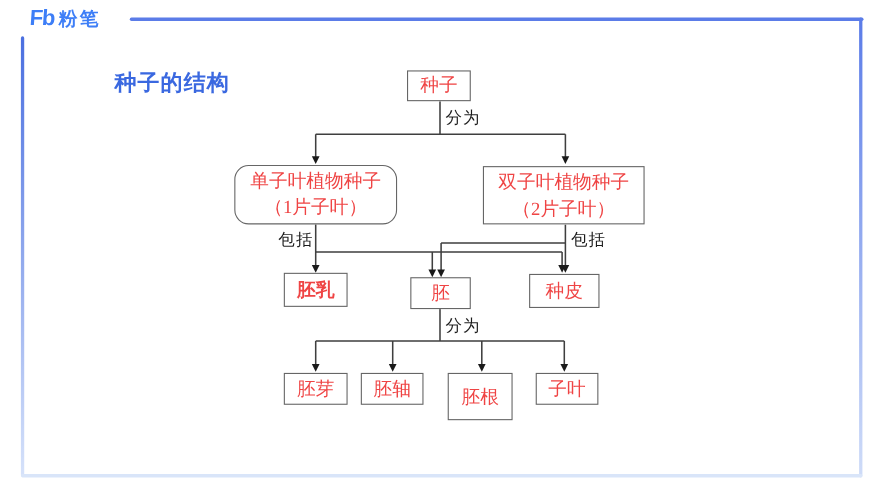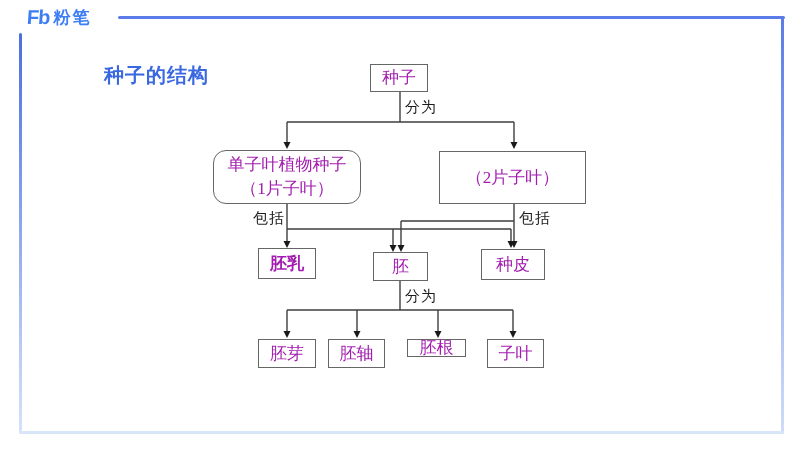--- a/index.html
+++ b/index.html
@@ -21,32 +21,32 @@
   .logo-mark{font-size:20px;font-weight:900;letter-spacing:-1px;transform:skewX(-4deg);}
   .logo-name{font-size:17px;font-weight:800;letter-spacing:2px;}
   
   .title{position:absolute;left:104px;top:62px;margin:0;font-size:20px;font-weight:800;
     color:#3a68e0;letter-spacing:1px;}
   
   .connectors{position:absolute;left:0;top:0;width:800px;height:450px;pointer-events:none;}
   .node{
     position:absolute;box-sizing:border-box;border:1.5px solid #666;background:#fff;
     display:flex;align-items:center;justify-content:center;flex-direction:column;
-    font-family:"Liberation Serif","DejaVu Serif",serif;color:#a21caf;font-size:17px;
+    font-family:"Liberation Serif","DejaVu Serif",serif;color:#ef4444;font-size:17px;
     text-align:left;line-height:1.4;
   }
   .node-seed{left:370px;top:64px;width:58px;height:28px;}
   .node-monocot{left:213px;top:150px;width:148px;height:54px;border-radius:13px;}
   .node-dicot{left:439px;top:151px;width:147px;height:53px;}
   .node-endosperm{left:258px;top:248px;width:58px;height:31px;font-weight:bold;}
   .node-embryo{left:373px;top:252px;width:55px;height:29px;}
   .node-seedcoat{left:481px;top:249px;width:64px;height:31px;}
   .node-plumule{left:258px;top:339px;width:58px;height:29px;}
   .node-hypocotyl{left:328px;top:339px;width:57px;height:29px;}
-  .node-radicle{left:407px;top:339px;width:59px;height:18px;}
+  .node-radicle{left:407px;top:339px;width:59px;height:43px;}
   .node-cotyledon{left:487px;top:339px;width:57px;height:29px;}
   .edge-label{
     position:absolute;font-family:"Liberation Serif","DejaVu Serif",serif;
     font-size:15px;color:#1c1c1c;letter-spacing:1px;white-space:nowrap;
   }
   .lbl-divide-top{left:405px;top:98px;}
   .lbl-include-left{left:253px;top:209px;}
   .lbl-include-right{left:519px;top:209px;}
   .lbl-divide-bottom{left:405px;top:287px;}
 </style>
@@ -98,20 +98,21 @@
   </div>
 
   <span class="edge-label lbl-divide-top">分为</span>
 
   <div class="node node-monocot">
     <span>单子叶植物种子</span>
     <span>（1片子叶）</span>
   </div>
 
   <div class="node node-dicot">
+    <span>双子叶植物种子</span>
     <span>（2片子叶）</span>
   </div>
 
   <span class="edge-label lbl-include-left">包括</span>
   <span class="edge-label lbl-include-right">包括</span>
 
   <div class="node node-endosperm">
     <span>胚乳</span>
   </div>
   <div class="node node-embryo">

